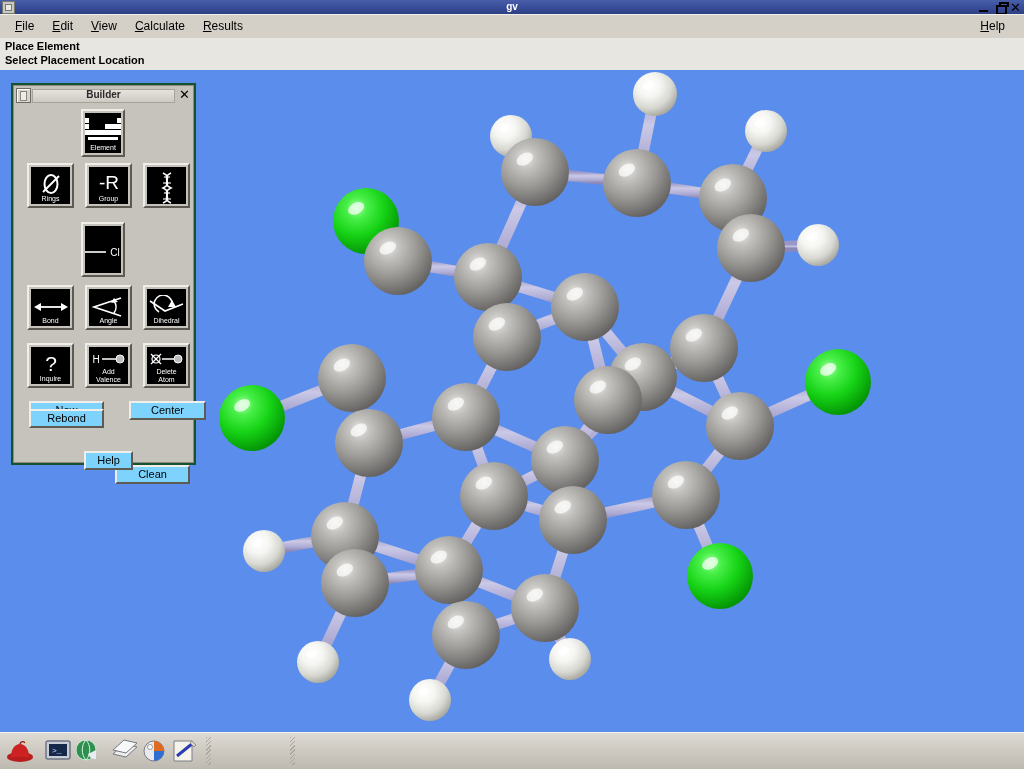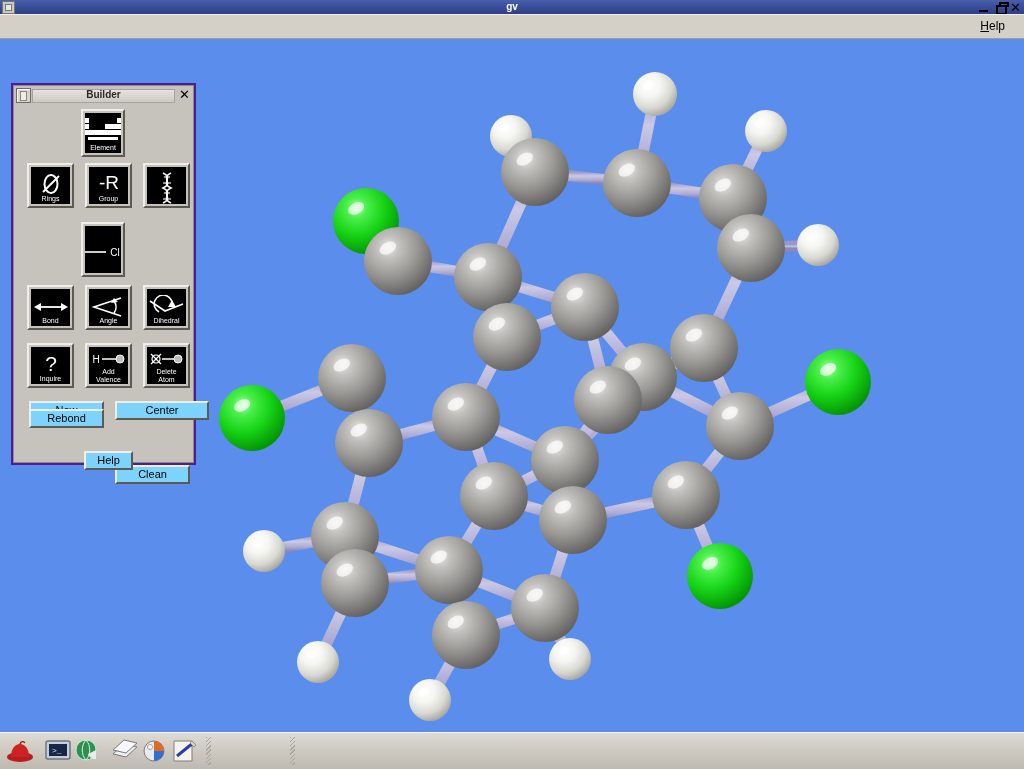--- a/index.html
+++ b/index.html
@@ -64,21 +64,21 @@
   .canvas{
     position:absolute;left:0;top:70px;width:1024px;height:662px;
     background:#5b8ded;overflow:hidden;
   }
   .canvas svg{display:block;}
 
   
   .builder{
     position:absolute;left:11px;top:83px;width:185px;height:382px;
     background:#c6c3bc;
-    border:2px solid #4c1d95;
+    border:2px solid #14532d;
     box-sizing:border-box;
   }
   .builder-inner{
     position:absolute;left:0;top:0;right:0;bottom:0;
     border:1px solid #8e8a82;
     background:#c6c3bc;
   }
   .b-titlebar{
     position:absolute;left:2px;top:2px;right:2px;height:14px;
     background:#c6c3bc;
@@ -160,25 +160,36 @@
     <div class="tb-leftbox"></div>
     <div class="tb-title">gv</div>
     <div class="tb-btns">
       <div class="tb-btn tb-min"></div>
       <div class="tb-btn tb-max"></div>
       <div class="tb-btn tb-close">✕</div>
     </div>
   </div>
 
   <div class="menubar">
+    <div class="menu-items">
+      <div class="menu-item"><u>F</u><span>ile</span></div>
+      <div class="menu-item"><u>E</u><span>dit</span></div>
+      <div class="menu-item"><u>V</u><span>iew</span></div>
+      <div class="menu-item"><u>C</u><span>alculate</span></div>
+      <div class="menu-item"><u>R</u><span>esults</span></div>
+    </div>
     <div class="menu-help">
       <div class="menu-item"><u>H</u><span>elp</span></div>
     </div>
   </div>
 
+  <div class="statusarea">
+    <div class="status-line status-1">Place Element</div>
+    <div class="status-line status-2">Select Placement Location</div>
+  </div>
 
   <div class="canvas">
     <svg width="1024" height="662" viewBox="0 70 1024 662">
       <defs>
         <radialGradient id="gC" cx="36%" cy="30%" r="72%">
           <stop offset="0%" stop-color="#e8e8e6"></stop>
           <stop offset="22%" stop-color="#c3c2bf"></stop>
           <stop offset="58%" stop-color="#9b9996"></stop>
           <stop offset="100%" stop-color="#656361"></stop>
         </radialGradient>
@@ -478,21 +489,21 @@
               </svg>
             </div>
             <div class="ib-label two">
               <span>Delete</span><br>
               <span>Atom</span>
             </div>
           </div>
         </div>
 
         <div class="txtbtn" style="left:12px;top:296px;width:75px;">New</div>
-        <div class="txtbtn" style="left:98px;top:296px;width:94px;">Center</div>
+        <div class="txtbtn" style="left:112px;top:296px;width:77px;">Center</div>
         <div class="txtbtn" style="left:12px;top:304px;width:75px;">Rebond</div>
         <div class="txtbtn" style="left:98px;top:320px;width:75px;margin-top:40px;">Clean</div>
         <div class="txtbtn" style="left:67px;top:346px;width:49px;">Help</div>
 
       </div>
     </div>
   </div>
 
   <div class="taskbar">
 

